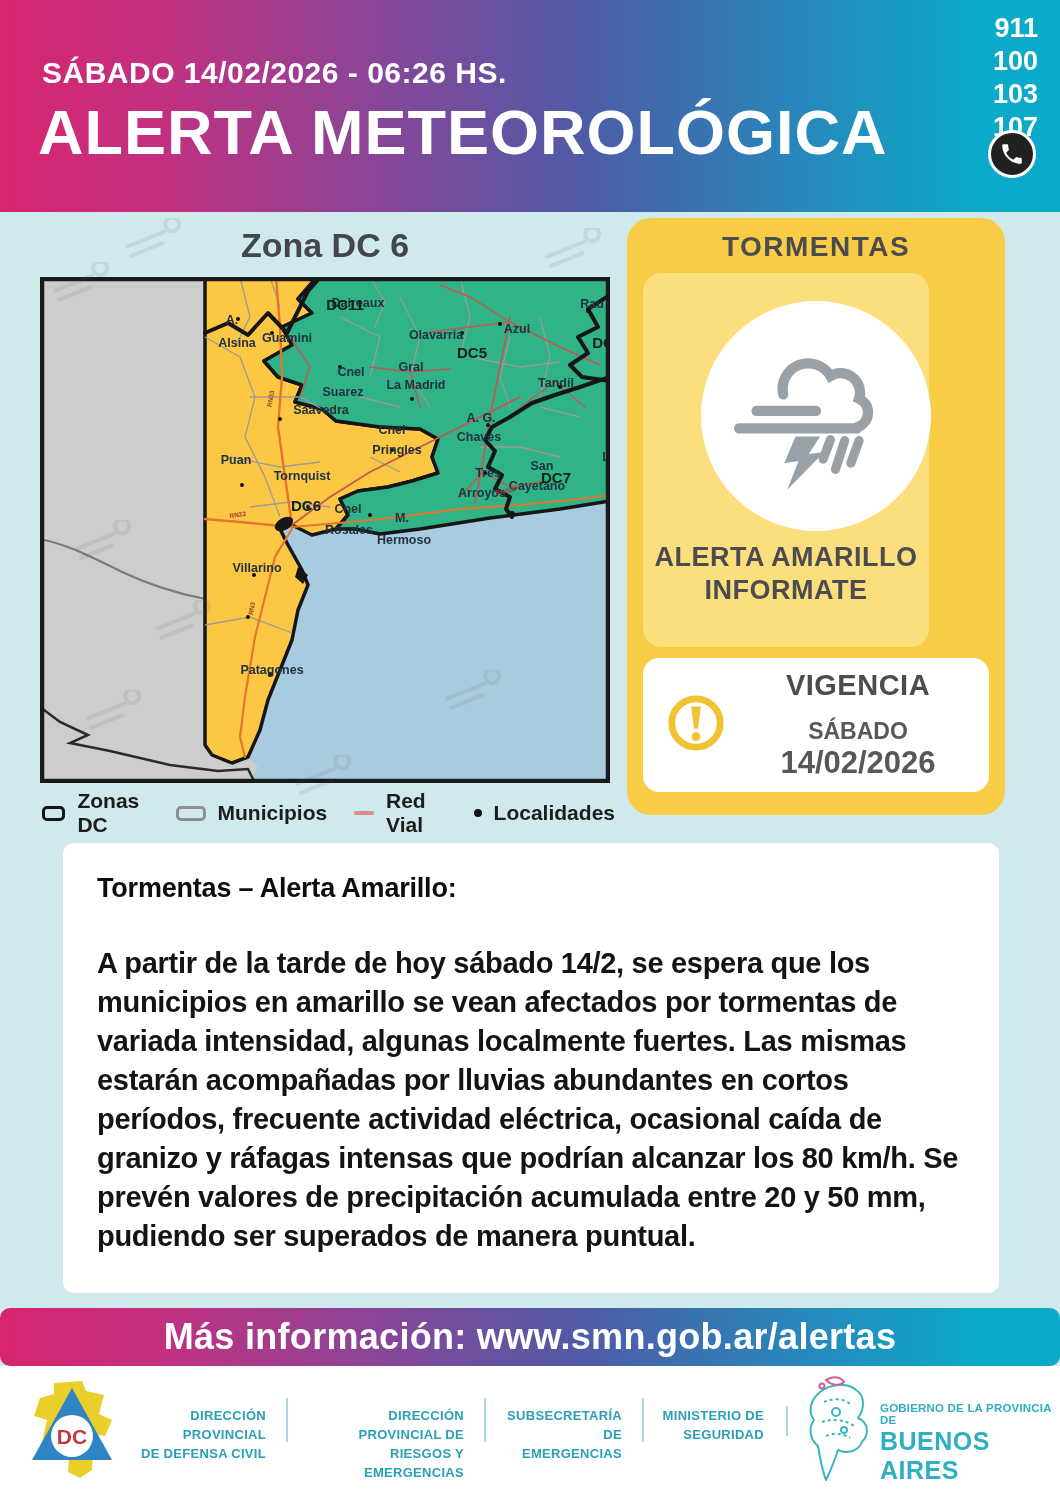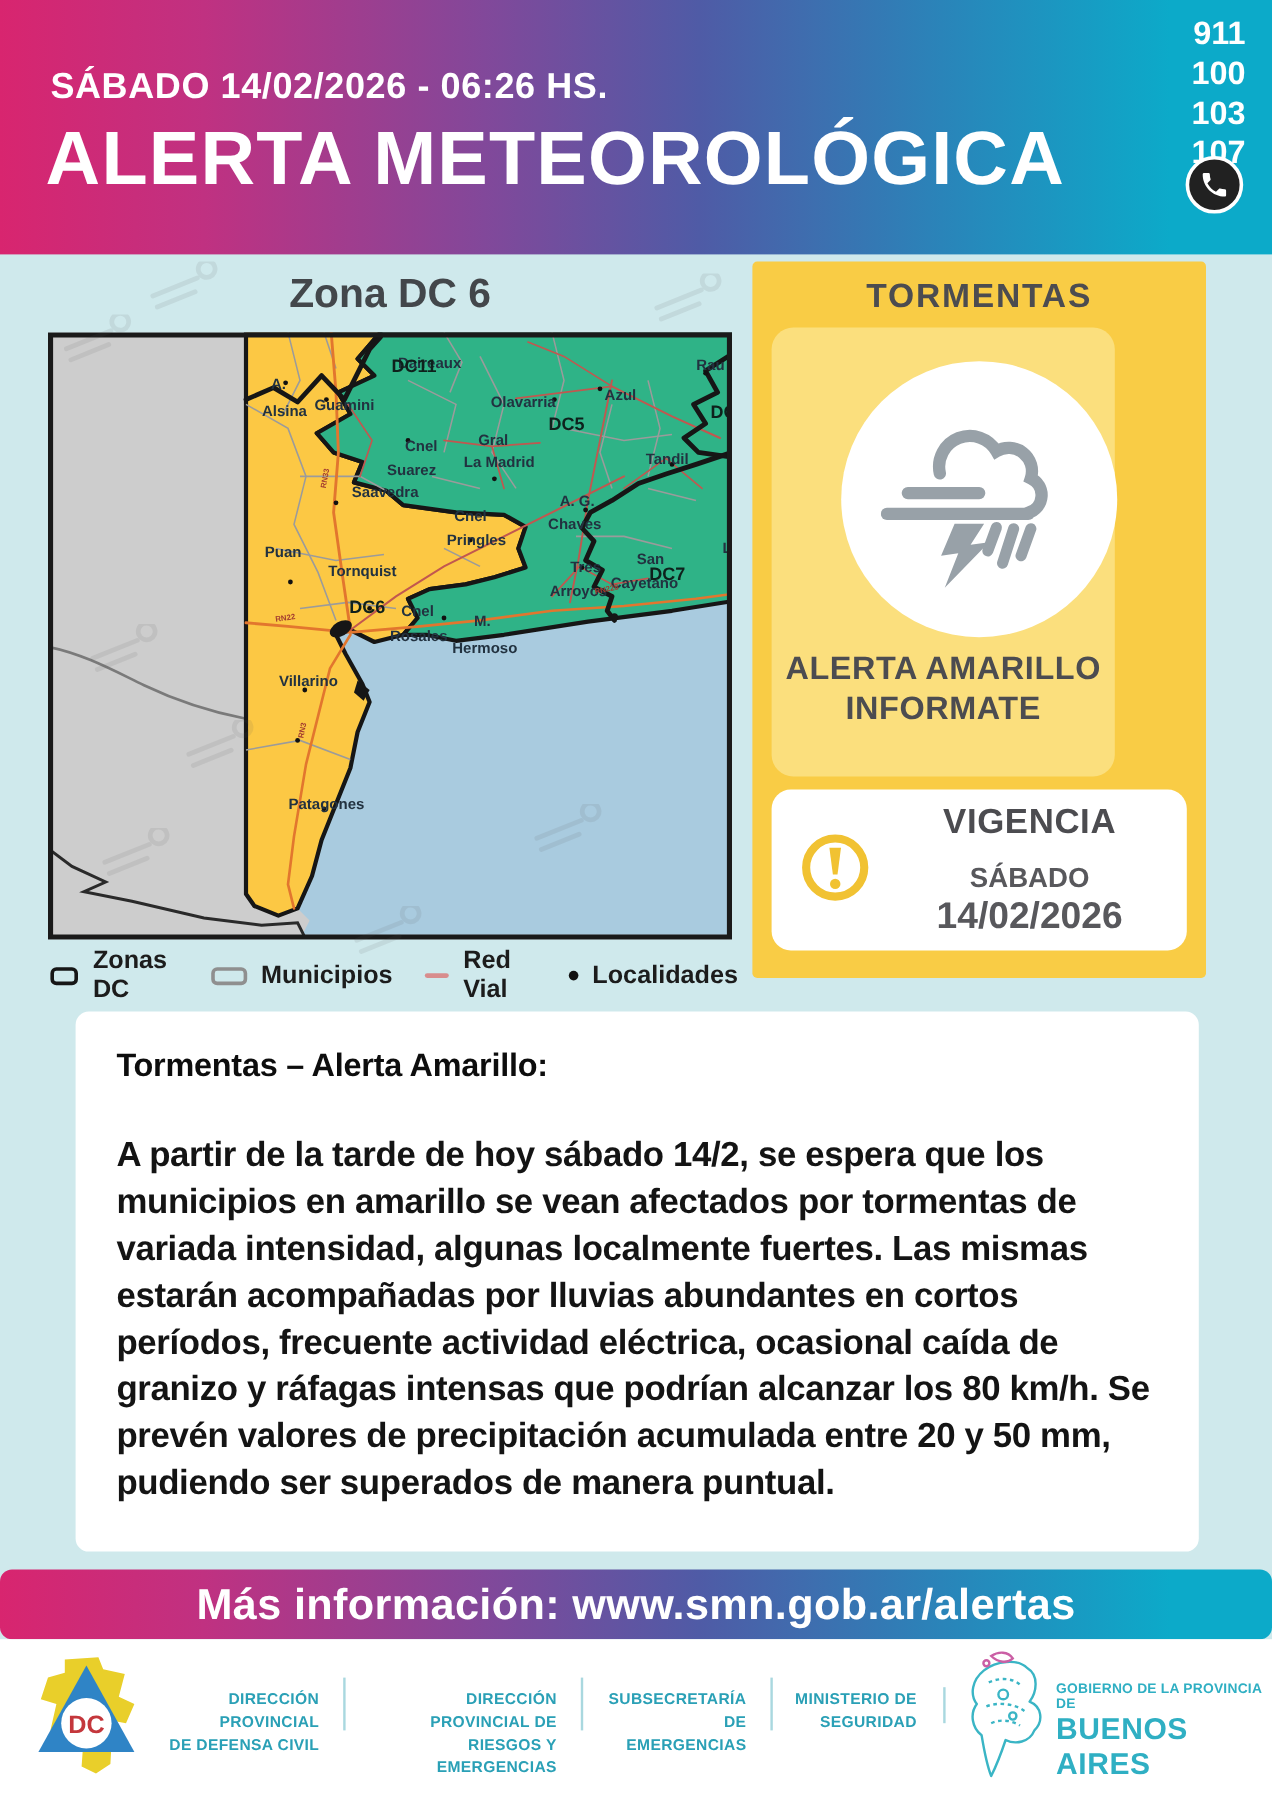--- a/index.html
+++ b/index.html
@@ -19,21 +19,21 @@
   .map-box{position:absolute;left:40px;top:277px;width:570px;height:506px;}
   .legend{position:absolute;left:42px;top:789px;width:600px;display:flex;align-items:center;
           font-size:21px;font-weight:bold;color:#1c1c1c;}
   .legend .ic{display:inline-block;margin-right:12px;}
   .ic-zonas{width:30px;height:15px;border:3.5px solid #161616;border-radius:5px;box-sizing:border-box;}
   .ic-munis{width:30px;height:15px;border:3.5px solid #8f8f8f;border-radius:5px;box-sizing:border-box;}
   .ic-red{width:27px;height:4px;background:#d88d8d;border-radius:2px;}
   .ic-loc{width:8px;height:8px;background:#111;border-radius:50%;}
   .legend .lg-item{display:flex;align-items:center;margin-right:27px;}
   
-  .panel{position:absolute;left:627px;top:218px;width:378px;height:597px;background:#f9cc45;border-radius:4px;}
+  .panel{position:absolute;left:627px;top:218px;width:378px;height:597px;background:#f9cc45;border-radius:24px;}
   .panel-title{position:absolute;left:0;top:13px;width:100%;text-align:center;
                font-size:28px;font-weight:bold;letter-spacing:1.5px;color:#4c4c50;}
   .panel-inner{position:absolute;left:16px;top:55px;width:286px;height:374px;background:#fbdf7d;border-radius:18px;}
   .storm-circle{position:absolute;left:58px;top:28px;width:230px;height:230px;border-radius:50%;background:#fff;
                 display:flex;align-items:center;justify-content:center;}
   .alert-lines{position:absolute;left:0;top:268px;width:100%;text-align:center;
                font-size:27px;font-weight:bold;color:#4c4c50;line-height:33px;letter-spacing:.5px;}
   .vig-card{position:absolute;left:16px;top:440px;width:346px;height:134px;background:#ffffff;border-radius:16px;
             display:flex;align-items:center;}
   .vig-icon{margin-left:22px;flex:0 0 auto;}

